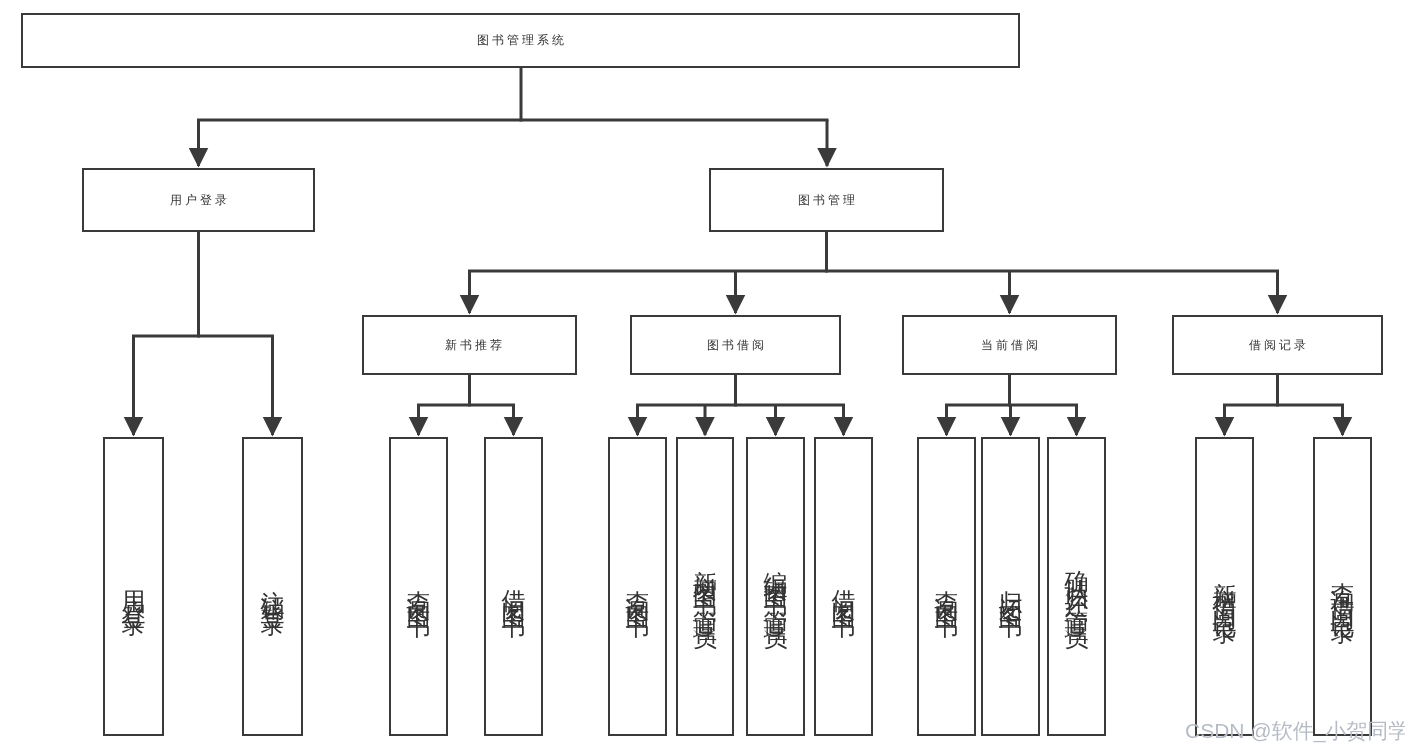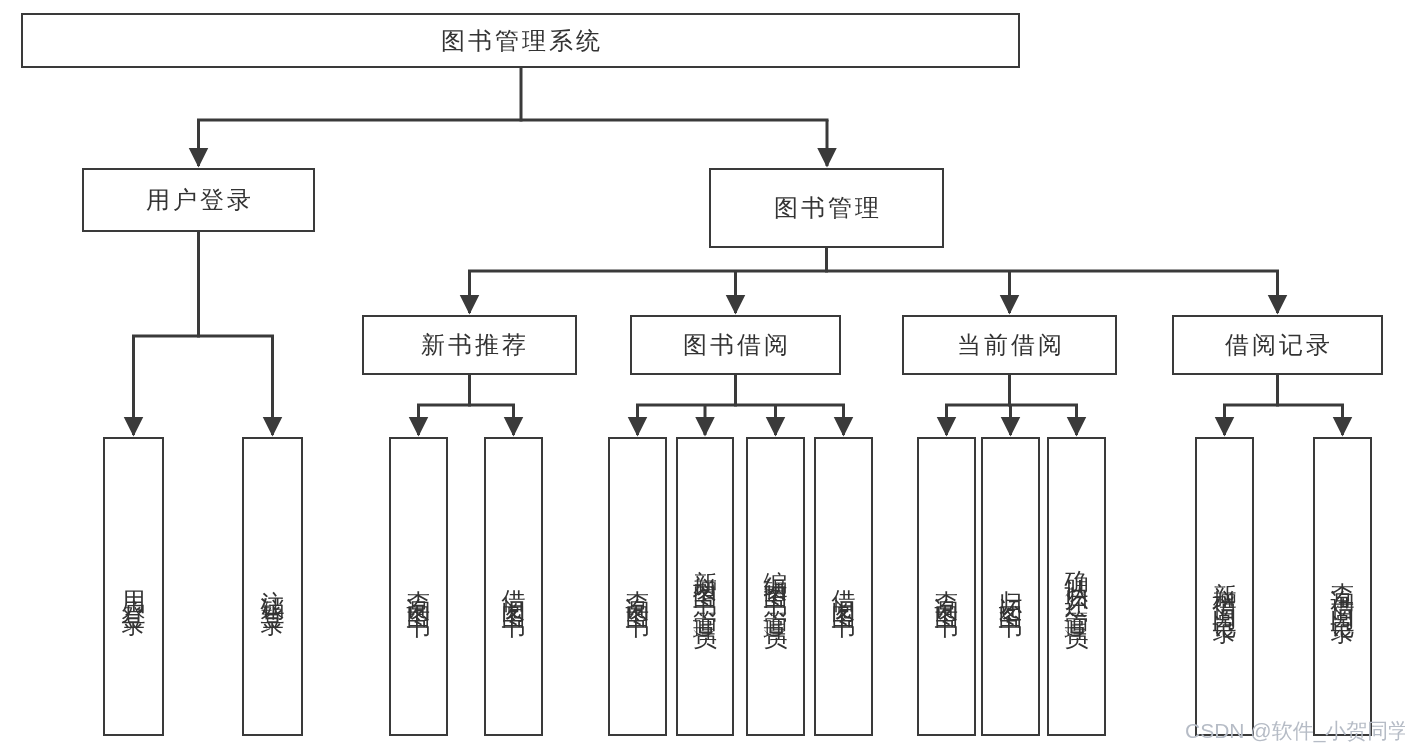--- a/index.html
+++ b/index.html
@@ -24,38 +24,38 @@
     position: absolute;
     box-sizing: border-box;
     border: 2.5px solid #3a3a3a;
     background: #ffffff;
     display: flex;
     align-items: center;
     justify-content: center;
     color: #333333;
   }
   .h-box {
-    font-size: 24px;
+    font-size: 12px;
     letter-spacing: 3px;
     text-indent: 3px; 
     white-space: nowrap;
   }
   .v-box {
     font-size: 24px;
   }
   .v-box .vtext {
     writing-mode: vertical-rl;
     text-orientation: mixed;
     letter-spacing: 8px;
     line-height: 1;
     white-space: nowrap;
   }
   .root-box   { left: 21px;   top: 13px;  width: 999px; height: 55px; }
   .lvl2-login { left: 82px;   top: 168px; width: 233px; height: 64px; }
-  .lvl2-mgmt  { left: 709px;  top: 168px; width: 235px; height: 80px; }
+  .lvl2-mgmt  { left: 709px;  top: 168px; width: 235px; height: 64px; }
   .lvl3 { top: 315px; height: 60px; }
   .lvl3-newbook { left: 362px;  width: 215px; padding-left: 8px; }
   .lvl3-borrow  { left: 630px;  width: 211px; }
   .lvl3-current { left: 902px;  width: 215px; }
   .lvl3-record  { left: 1172px; width: 211px; }
   .leaf { top: 437px; height: 299px; }
   .leaf-1  { left: 103px;  width: 61px; }
   .leaf-2  { left: 242px;  width: 61px; }
   .leaf-3  { left: 389px;  width: 59px; }
   .leaf-4  { left: 484px;  width: 59px; }

